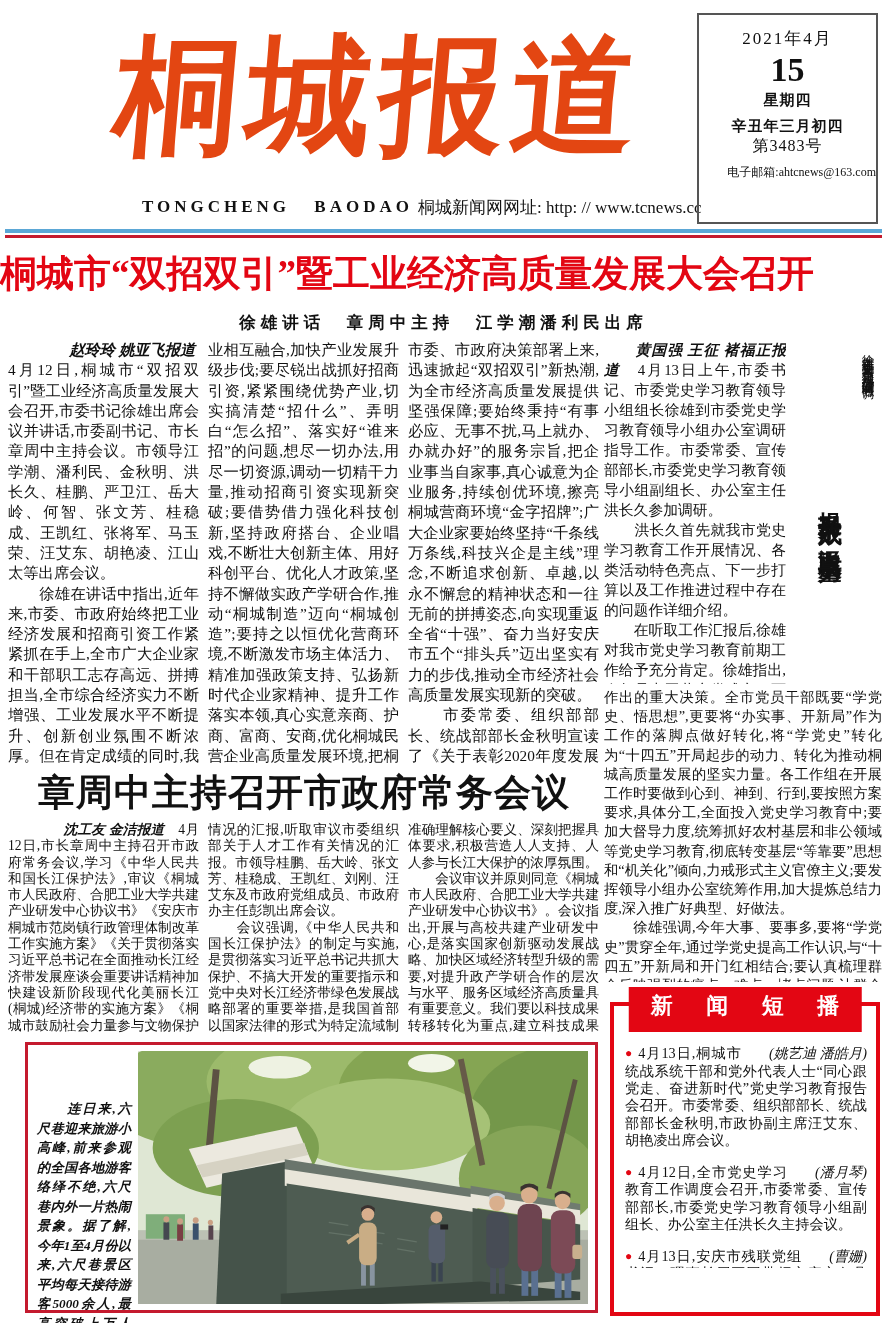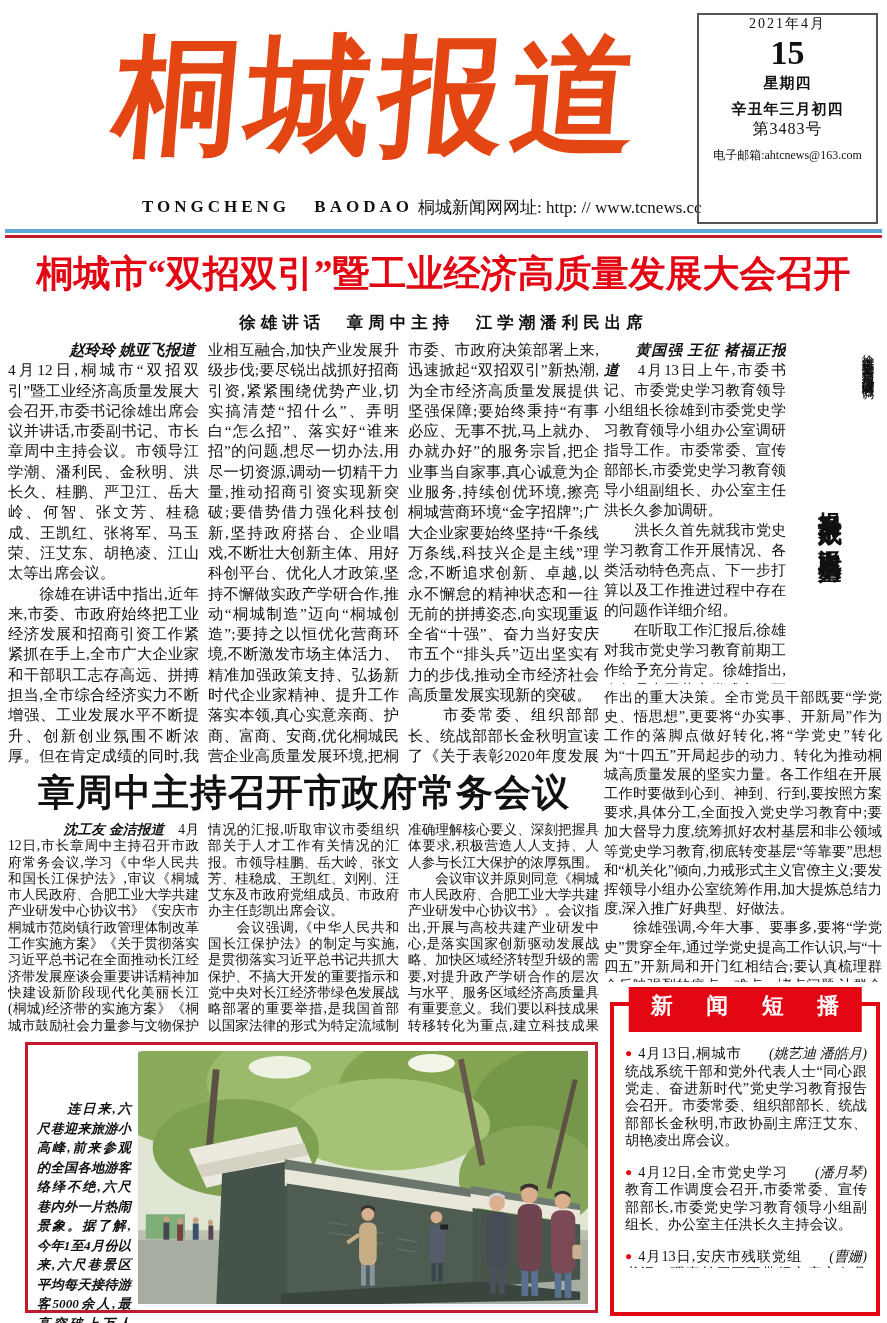--- a/index.html
+++ b/index.html
@@ -15,34 +15,34 @@
         display:flex;align-items:center;justify-content:center;}
   .logo-text{font-family:"DejaVu Serif",serif;font-size:124px;font-weight:bold;
              color:var(--masthead_red);letter-spacing:8px;transform:skewX(-5deg) scaleY(1.04);
              white-space:nowrap;line-height:1;}
   .latin{position:absolute;left:142px;top:197px;font-size:17px;font-weight:bold;
          letter-spacing:4px;word-spacing:16px;}
   .website{position:absolute;left:418px;top:196px;font-size:17px;}
 
   .datebox{position:absolute;left:697px;top:13px;width:181px;height:211px;
            border:2px solid #555;box-sizing:border-box;text-align:center;}
-  .db-ym{margin-top:0;font-size:14px;letter-spacing:2px;}
+  .db-ym{margin-top:12px;font-size:17px;letter-spacing:2px;}
   .db-day{font-size:34px;font-weight:bold;line-height:1.05;margin-top:2px;}
   .db-week{font-size:15px;font-weight:900;margin-top:3px;letter-spacing:1px;}
   .db-lunar{font-size:15px;font-weight:900;margin-top:7px;letter-spacing:1px;}
   .db-issue{font-size:16px;margin-top:0;letter-spacing:1px;}
-  .db-email{font-size:12px;margin-top:7px;}
+  .db-email{font-size:12px;margin-top:7px;text-align:right;}
   .db-org{display:flex;justify-content:center;align-items:center;gap:5px;margin-top:7px;font-size:14px;}
   .db-org-lines{text-align:center;line-height:1.3;white-space:pre-line;letter-spacing:1px;}
 
   .rule-blue{position:absolute;left:5px;top:229px;width:877px;height:4px;background:var(--rule_blue);}
   .rule-red{position:absolute;left:5px;top:235px;width:877px;height:3px;background:var(--rule_red);}
 
   
-  .lead-headline{position:absolute;left:0;top:249px;width:887px;text-align:center;
+  .lead-headline{position:absolute;left:0;top:249px;width:790px;text-align:right;
                  font-size:37px;font-weight:900;color:var(--headline_red);white-space:nowrap;}
   .lead-sub{position:absolute;left:0;top:312px;width:887px;text-align:center;
             font-size:16.5px;font-weight:bold;letter-spacing:5px;}
   .lead-cols{position:absolute;left:8px;top:340px;width:592px;height:428px;display:flex;gap:9px;}
   .col{width:191px;font-size:15.3px;line-height:20.3px;text-align:justify;
        overflow:hidden;white-space:pre-line;}
   .byline{font-weight:bold;font-style:italic;}
 
   
   .hist{position:absolute;left:604px;top:340px;width:278px;}

